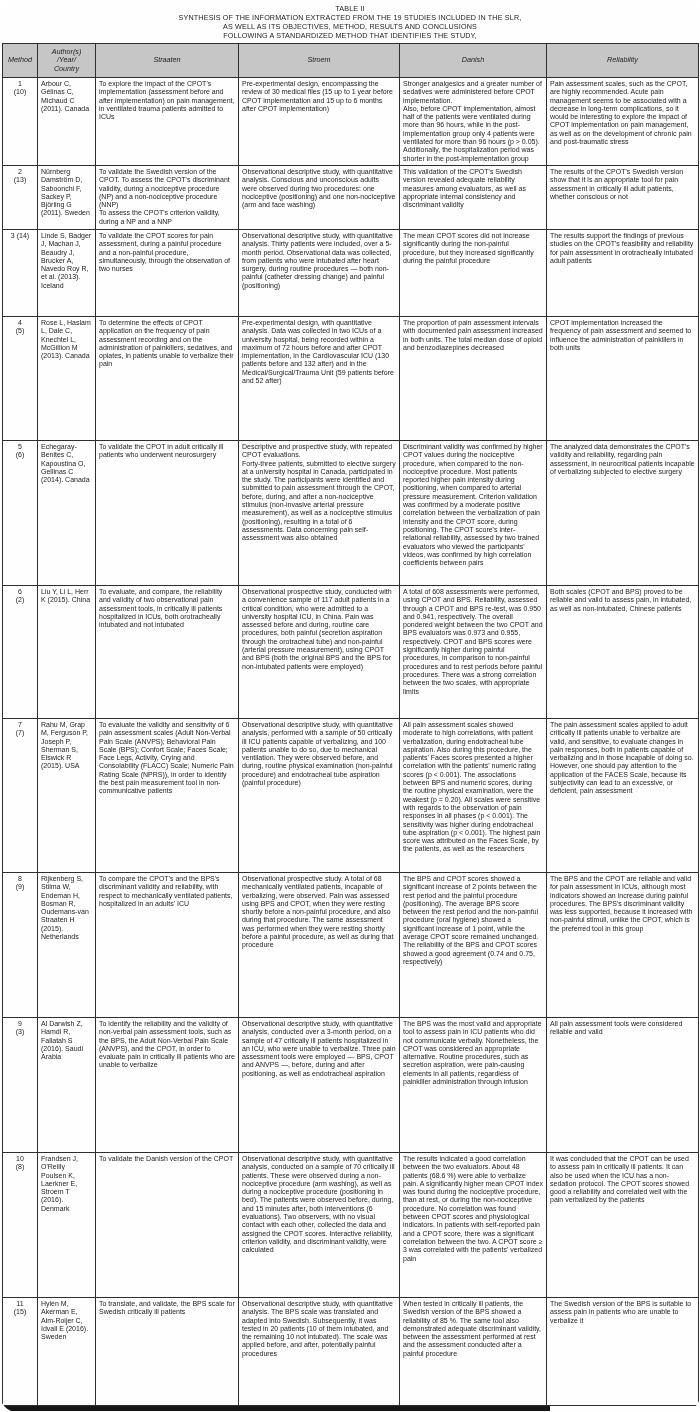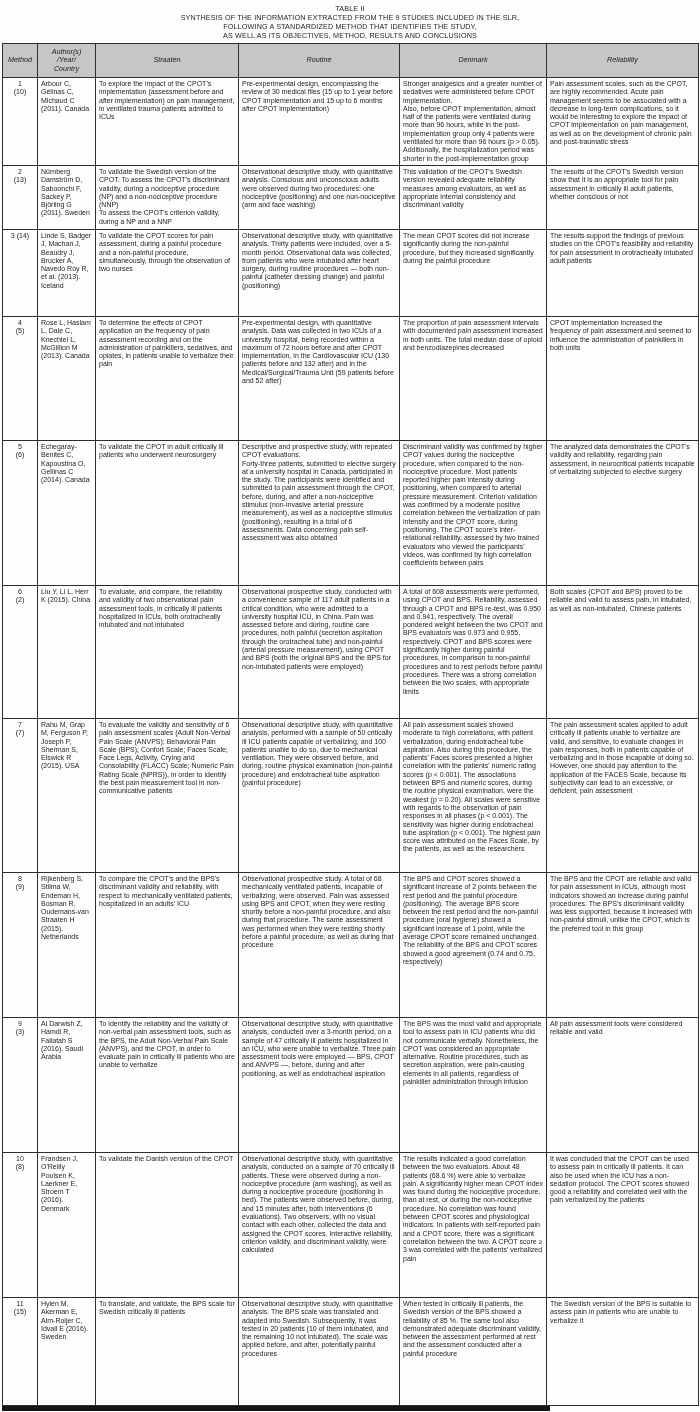--- a/index.html
+++ b/index.html
@@ -1,18 +1,18 @@
 <!DOCTYPE html>
 <html><head>
 <meta charset="utf-8">
 <style>
   html,body { margin:0; padding:0; background:#ffffff; }
   .page {
     width:700px; height:1412px; background:#fefefe; overflow:hidden;
-    font-family:"Liberation Sans", sans-serif; color:#1c1c1c; position:relative;
+    font-family:"Liberation Sans", sans-serif; color:#1c1c1c; position:relative;border-radius:17px;
   }
   .title-block { text-align:center; padding-top:4px; font-size:7.2px; line-height:9px; letter-spacing:0.15px; }
   .title-block div { white-space:nowrap; }
   table.synthesis {
     border-collapse:collapse; table-layout:fixed;
     width:696px; margin:3px 0 0 2px;
   }
   th, td {
     border:1px solid #2e2e2e; vertical-align:top;
     font-size:7px; line-height:8.3px; padding:2px 3px;
@@ -30,43 +30,43 @@
   tr.r10 { height:145px; } tr.r11 { height:108px; }
   .bottom-edge { width:548px; height:5px; background:#161616; margin-left:2px; }
 </style>
 </head>
 <body>
 
 <div class="page">
 
   <div class="title-block">
     <div>TABLE II</div>
-    <div>SYNTHESIS OF THE INFORMATION EXTRACTED FROM THE 9 STUDIES INCLUDED IN THE SLR,</div>
+    <div>SYNTHESIS OF THE INFORMATION EXTRACTED FROM THE 19 STUDIES INCLUDED IN THE SLR,</div>
+    <div>AS WELL AS ITS OBJECTIVES, METHOD, RESULTS AND CONCLUSIONS</div>
     <div>FOLLOWING A STANDARDIZED METHOD THAT IDENTIFIES THE STUDY,</div>
-    <div>AS WELL AS ITS OBJECTIVES, METHOD, RESULTS AND CONCLUSIONS</div>
   </div>
 
   <table class="synthesis">
     <colgroup>
       <col style="width:35px">
         <col style="width:58px">
         <col style="width:143px">
       <col style="width:161px">
         <col style="width:147px">
         <col style="width:152px">
     </colgroup>
     <thead>
       <tr class="hdr">
         <th>Method</th>
         <th>Author(s)
 /Year/
 Country</th>
         <th>Straaten</th>
-        <th>Routine</th>
-        <th>Denmark</th>
+        <th>Stroem</th>
+        <th>Danish</th>
         <th>Reliability</th>
       </tr>
     </thead>
     <tbody>
       <tr class="r1">
         <td class="study-col">1
 (10)</td>
         <td>Arbour C, Gélinas C, Michaud C (2011). Canada</td>
         <td>To explore the impact of the CPOT's implementation (assessment before and after implementation) on pain management, in ventilated trauma patients admitted to ICUs</td>
         <td>Pre-experimental design, encompassing the review of 30 medical files (15 up to 1 year before CPOT implementation and 15 up to 6 months after CPOT implementation)</td>

